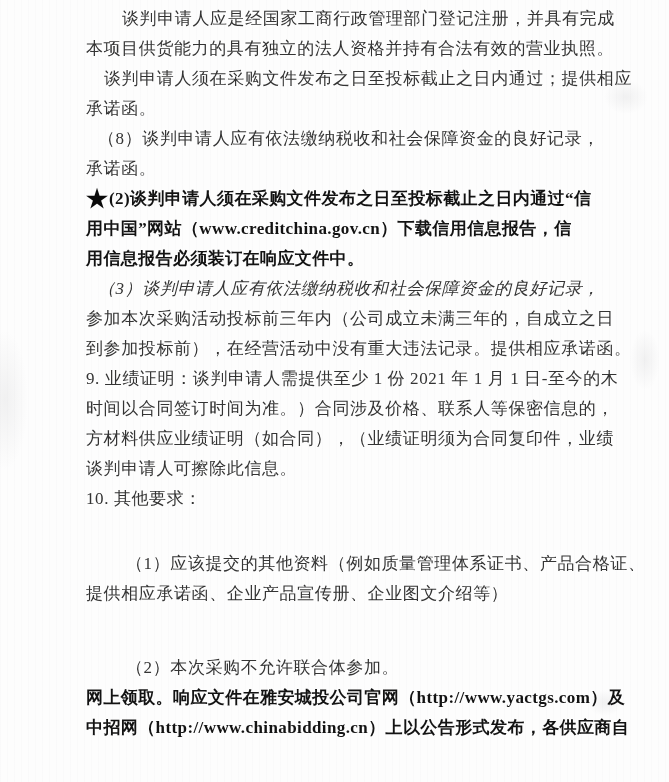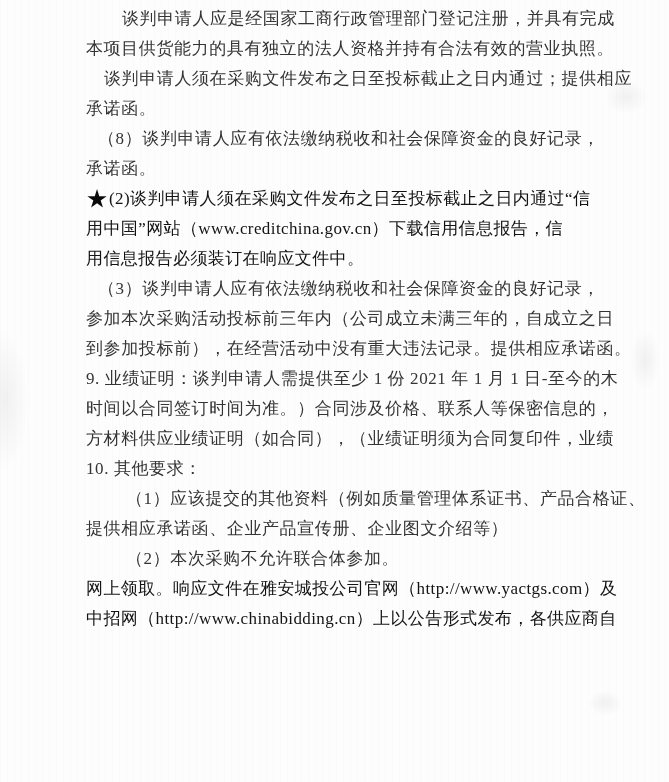--- a/index.html
+++ b/index.html
@@ -33,21 +33,21 @@
   }
   .line {
     height: 30px;
     line-height: 30px;
     font-size: 17px;
     letter-spacing: 0.6px;
     white-space: nowrap;
     color: #343434;
   }
   .line.bold {
-    font-weight: normal;
+    font-weight: bold;
     color: #131313;
     letter-spacing: 0.4px;
   }
   .star {
     display: inline-block;
     font-size: 22px;
     letter-spacing: 0;
     margin-right: 1px;
     color: #0a0a0a;
     vertical-align: -2px;
@@ -75,26 +75,27 @@
   <div class="doc-body" id="doc-lines">
       <div class="line" style="padding-left: 36px;"><span class="txt">谈判申请人应是经国家工商行政管理部门登记注册，并具有完成</span></div>
       <div class="line"><span class="txt">本项目供货能力的具有独立的法人资格并持有合法有效的营业执照。</span></div>
       <div class="line" style="padding-left: 18px;"><span class="txt">谈判申请人须在采购文件发布之日至投标截止之日内通过；提供相应</span></div>
       <div class="line"><span class="txt">承诺函。</span></div>
       <div class="line" style="padding-left: 12px;"><span class="txt">（8）谈判申请人应有依法缴纳税收和社会保障资金的良好记录，</span></div>
       <div class="line"><span class="txt">承诺函。</span></div>
       <div class="line bold"><span class="star">★</span><span class="txt">(2)谈判申请人须在采购文件发布之日至投标截止之日内通过“信</span></div>
       <div class="line bold"><span class="txt">用中国”网站（www.creditchina.gov.cn）下载信用信息报告，信</span></div>
       <div class="line bold"><span class="txt">用信息报告必须装订在响应文件中。</span></div>
-      <div class="line" style="padding-left: 12px;"><span class="txt">（3）谈判申请人应有依法缴纳税收和社会保障资金的良好记录，</span></div>
+      <div class="line" style="padding-left: 12px; font-style: italic;"><span class="txt">（3）谈判申请人应有依法缴纳税收和社会保障资金的良好记录，</span></div>
       <div class="line"><span class="txt">参加本次采购活动投标前三年内（公司成立未满三年的，自成立之日</span></div>
       <div class="line"><span class="txt">到参加投标前），在经营活动中没有重大违法记录。提供相应承诺函。</span></div>
       <div class="line"><span class="txt">9. 业绩证明：谈判申请人需提供至少 1 份 2021 年 1 月 1 日-至今的木</span></div>
       <div class="line"><span class="txt">时间以合同签订时间为准。）合同涉及价格、联系人等保密信息的，</span></div>
       <div class="line"><span class="txt">方材料供应业绩证明（如合同），（业绩证明须为合同复印件，业绩</span></div>
+      <div class="line"><span class="txt">谈判申请人可擦除此信息。</span></div>
       <div class="line"><span class="txt">10. 其他要求：</span></div>
-      <div class="line" style="padding-left: 40px;"><span class="txt">（1）应该提交的其他资料（例如质量管理体系证书、产品合格证、</span></div>
+      <div class="line" style="padding-left: 40px; margin-top: 35px;"><span class="txt">（1）应该提交的其他资料（例如质量管理体系证书、产品合格证、</span></div>
       <div class="line"><span class="txt">提供相应承诺函、企业产品宣传册、企业图文介绍等）</span></div>
-      <div class="line" style="padding-left: 40px;"><span class="txt">（2）本次采购不允许联合体参加。</span></div>
+      <div class="line" style="padding-left: 40px; margin-top: 44px;"><span class="txt">（2）本次采购不允许联合体参加。</span></div>
       <div class="line bold"><span class="txt">网上领取。响应文件在雅安城投公司官网（http://www.yactgs.com）及</span></div>
       <div class="line bold"><span class="txt">中招网（http://www.chinabidding.cn）上以公告形式发布，各供应商自</span></div>
     </div>
 </div>
 
 </body></html>

